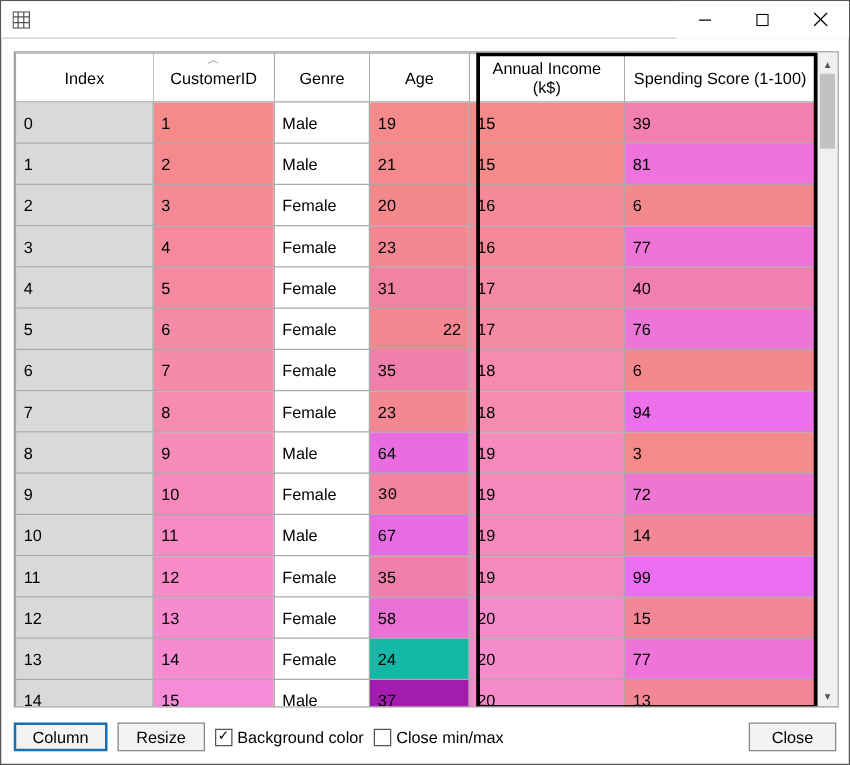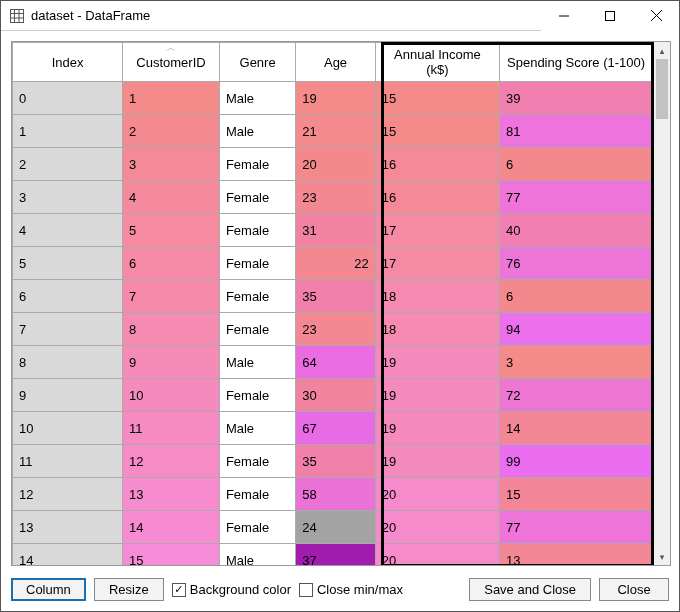--- a/index.html
+++ b/index.html
@@ -44,21 +44,20 @@
   <div class="titlebar">
     <span class="titlebar-icon">
       <svg width="14" height="14" viewBox="0 0 14 14">
           <rect x="0.5" y="0.5" width="13" height="13" fill="none" stroke="#555"></rect>
           <line x1="0.5" y1="4.5" x2="13.5" y2="4.5" stroke="#555"></line>
           <line x1="0.5" y1="9" x2="13.5" y2="9" stroke="#555"></line>
           <line x1="4.5" y1="0.5" x2="4.5" y2="13.5" stroke="#555"></line>
           <line x1="9" y1="0.5" x2="9" y2="13.5" stroke="#555"></line>
         </svg>
     </span>
-    <span class="title-text">dataset - DataFrame</span>
     <span class="titlebar-spacer"></span>
     <div class="win-btn">
         <svg width="10" height="10">
           <line x1="0" y1="5" x2="10" y2="5" stroke="#000" stroke-width="1"></line>
         </svg>
       </div>
     <div class="win-btn">
         <svg width="10" height="10">
           <rect x="0.5" y="0.5" width="9" height="9" fill="none" stroke="#000"></rect>
         </svg>
@@ -163,21 +162,21 @@
                 <td style="background: rgb(245, 139, 183);">9</td>
                 <td style="background: rgb(255, 255, 255);">Male</td>
                 <td style="background: rgb(233, 109, 224);">64</td>
                 <td style="background: rgb(245, 139, 189);">19</td>
                 <td style="background: rgb(244, 138, 138);">3</td>
               </tr>
               <tr>
                 <td class="idx-cell" style="background: rgb(217, 217, 217);">9</td>
                 <td style="background: rgb(245, 139, 188);">10</td>
                 <td style="background: rgb(255, 255, 255);">Female</td>
-                <td style="background: rgb(241, 131, 159);">30</td>
+                <td style="background: rgb(241, 131, 159); font-family: Liberation Mono, monospace;">30</td>
                 <td style="background: rgb(245, 139, 189);">19</td>
                 <td style="background: rgb(238, 118, 211);">72</td>
               </tr>
               <tr>
                 <td class="idx-cell" style="background: rgb(217, 217, 217);">10</td>
                 <td style="background: rgb(245, 139, 194);">11</td>
                 <td style="background: rgb(255, 255, 255);">Male</td>
                 <td style="background: rgb(232, 107, 230);">67</td>
                 <td style="background: rgb(245, 139, 189);">19</td>
                 <td style="background: rgb(243, 135, 150);">14</td>
@@ -195,21 +194,21 @@
                 <td style="background: rgb(246, 139, 205);">13</td>
                 <td style="background: rgb(255, 255, 255);">Female</td>
                 <td style="background: rgb(234, 113, 213);">58</td>
                 <td style="background: rgb(245, 139, 202);">20</td>
                 <td style="background: rgb(243, 135, 151);">15</td>
               </tr>
               <tr>
                 <td class="idx-cell" style="background: rgb(217, 217, 217);">13</td>
                 <td style="background: rgb(246, 139, 210);">14</td>
                 <td style="background: rgb(255, 255, 255);">Female</td>
-                <td style="background: #a3a3a3;">24</td>
+                <td style="background: #14b8a6;">24</td>
                 <td style="background: rgb(245, 139, 202);">20</td>
                 <td style="background: rgb(238, 116, 217);">77</td>
               </tr>
               <tr>
                 <td class="idx-cell" style="background: rgb(217, 217, 217);">14</td>
                 <td style="background: rgb(246, 139, 216);">15</td>
                 <td style="background: rgb(255, 255, 255);">Male</td>
                 <td style="background: #a21caf;">37</td>
                 <td style="background: rgb(245, 139, 202);">20</td>
                 <td style="background: rgb(243, 135, 149);">13</td>
@@ -233,16 +232,15 @@
     <div class="btn">Resize</div>
     <label class="checkbox-wrap">
       <span class="checkbox" id="cb-bg">✓</span>
       <span>Background color</span>
     </label>
     <label class="checkbox-wrap">
       <span class="checkbox" id="cb-mm"></span>
       <span>Close min/max</span>
     </label>
     <span class="footer-spacer"></span>
-    <div class="btn">Save and Close</div>
     <div class="btn">Close</div>
   </div>
 </div>
 
 </body></html>

